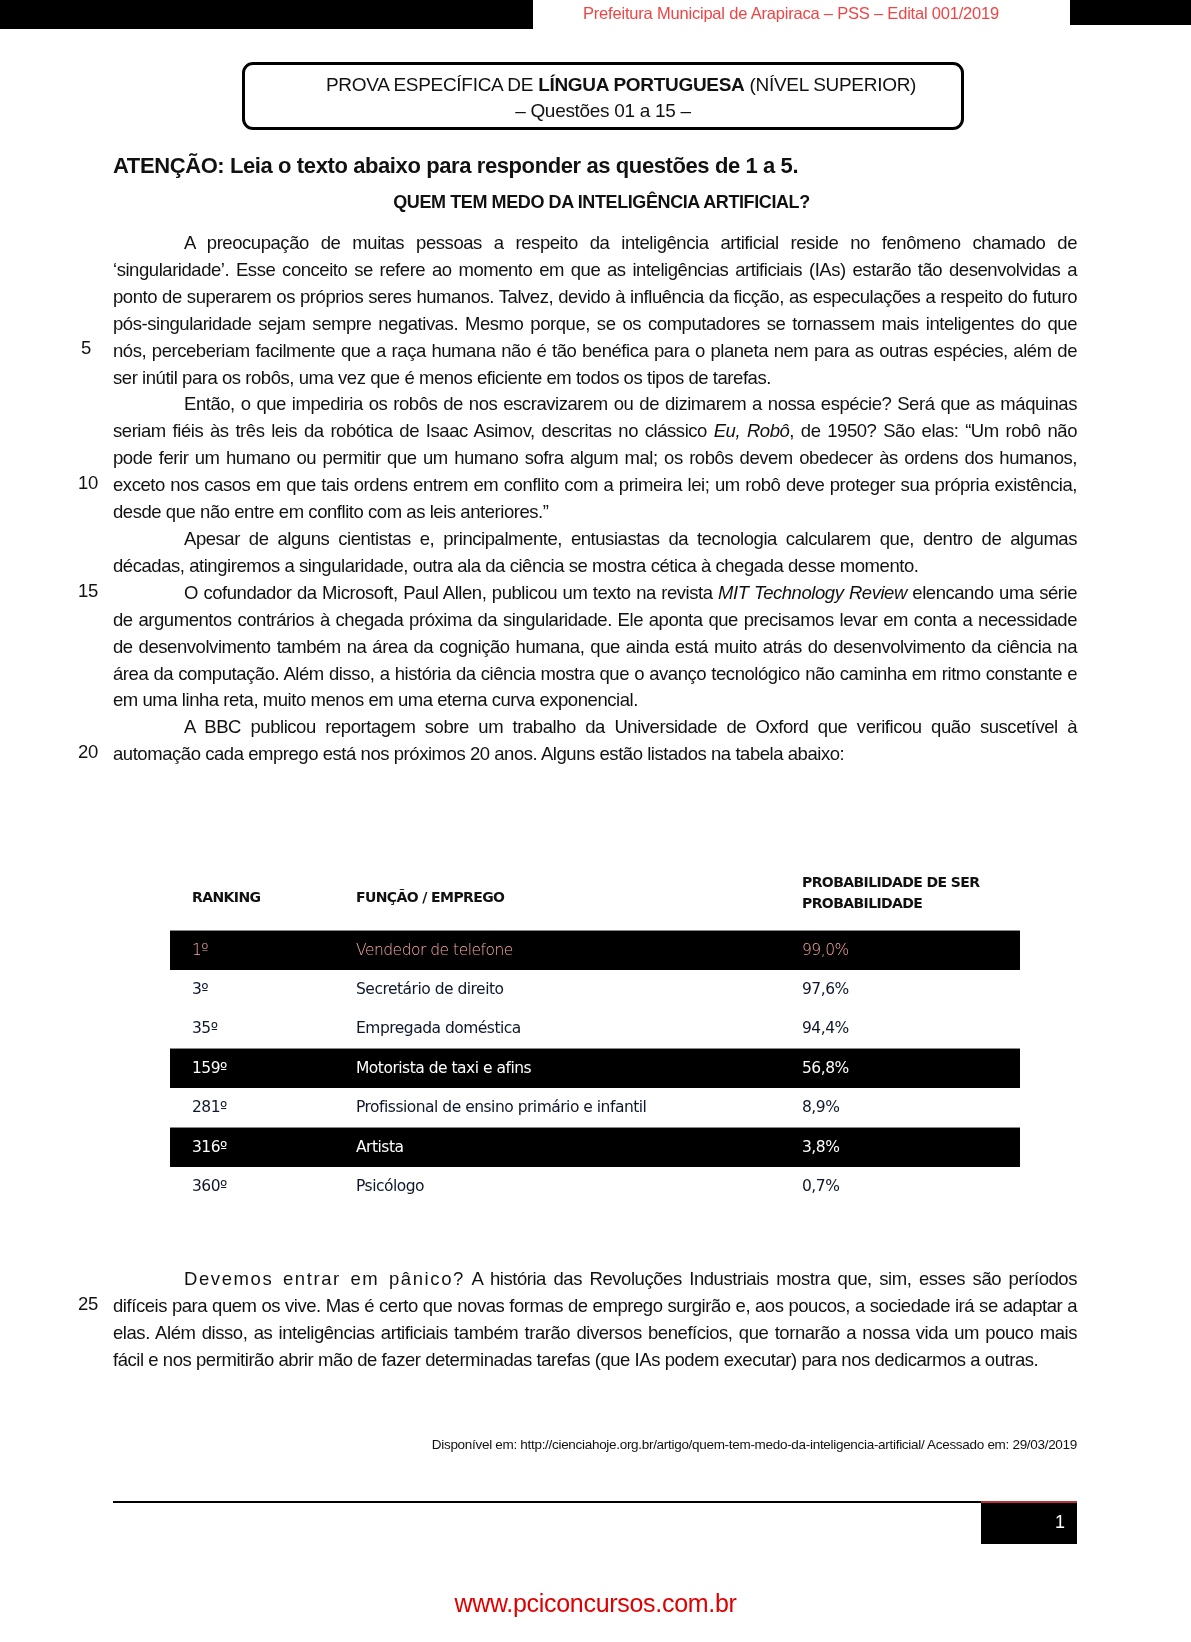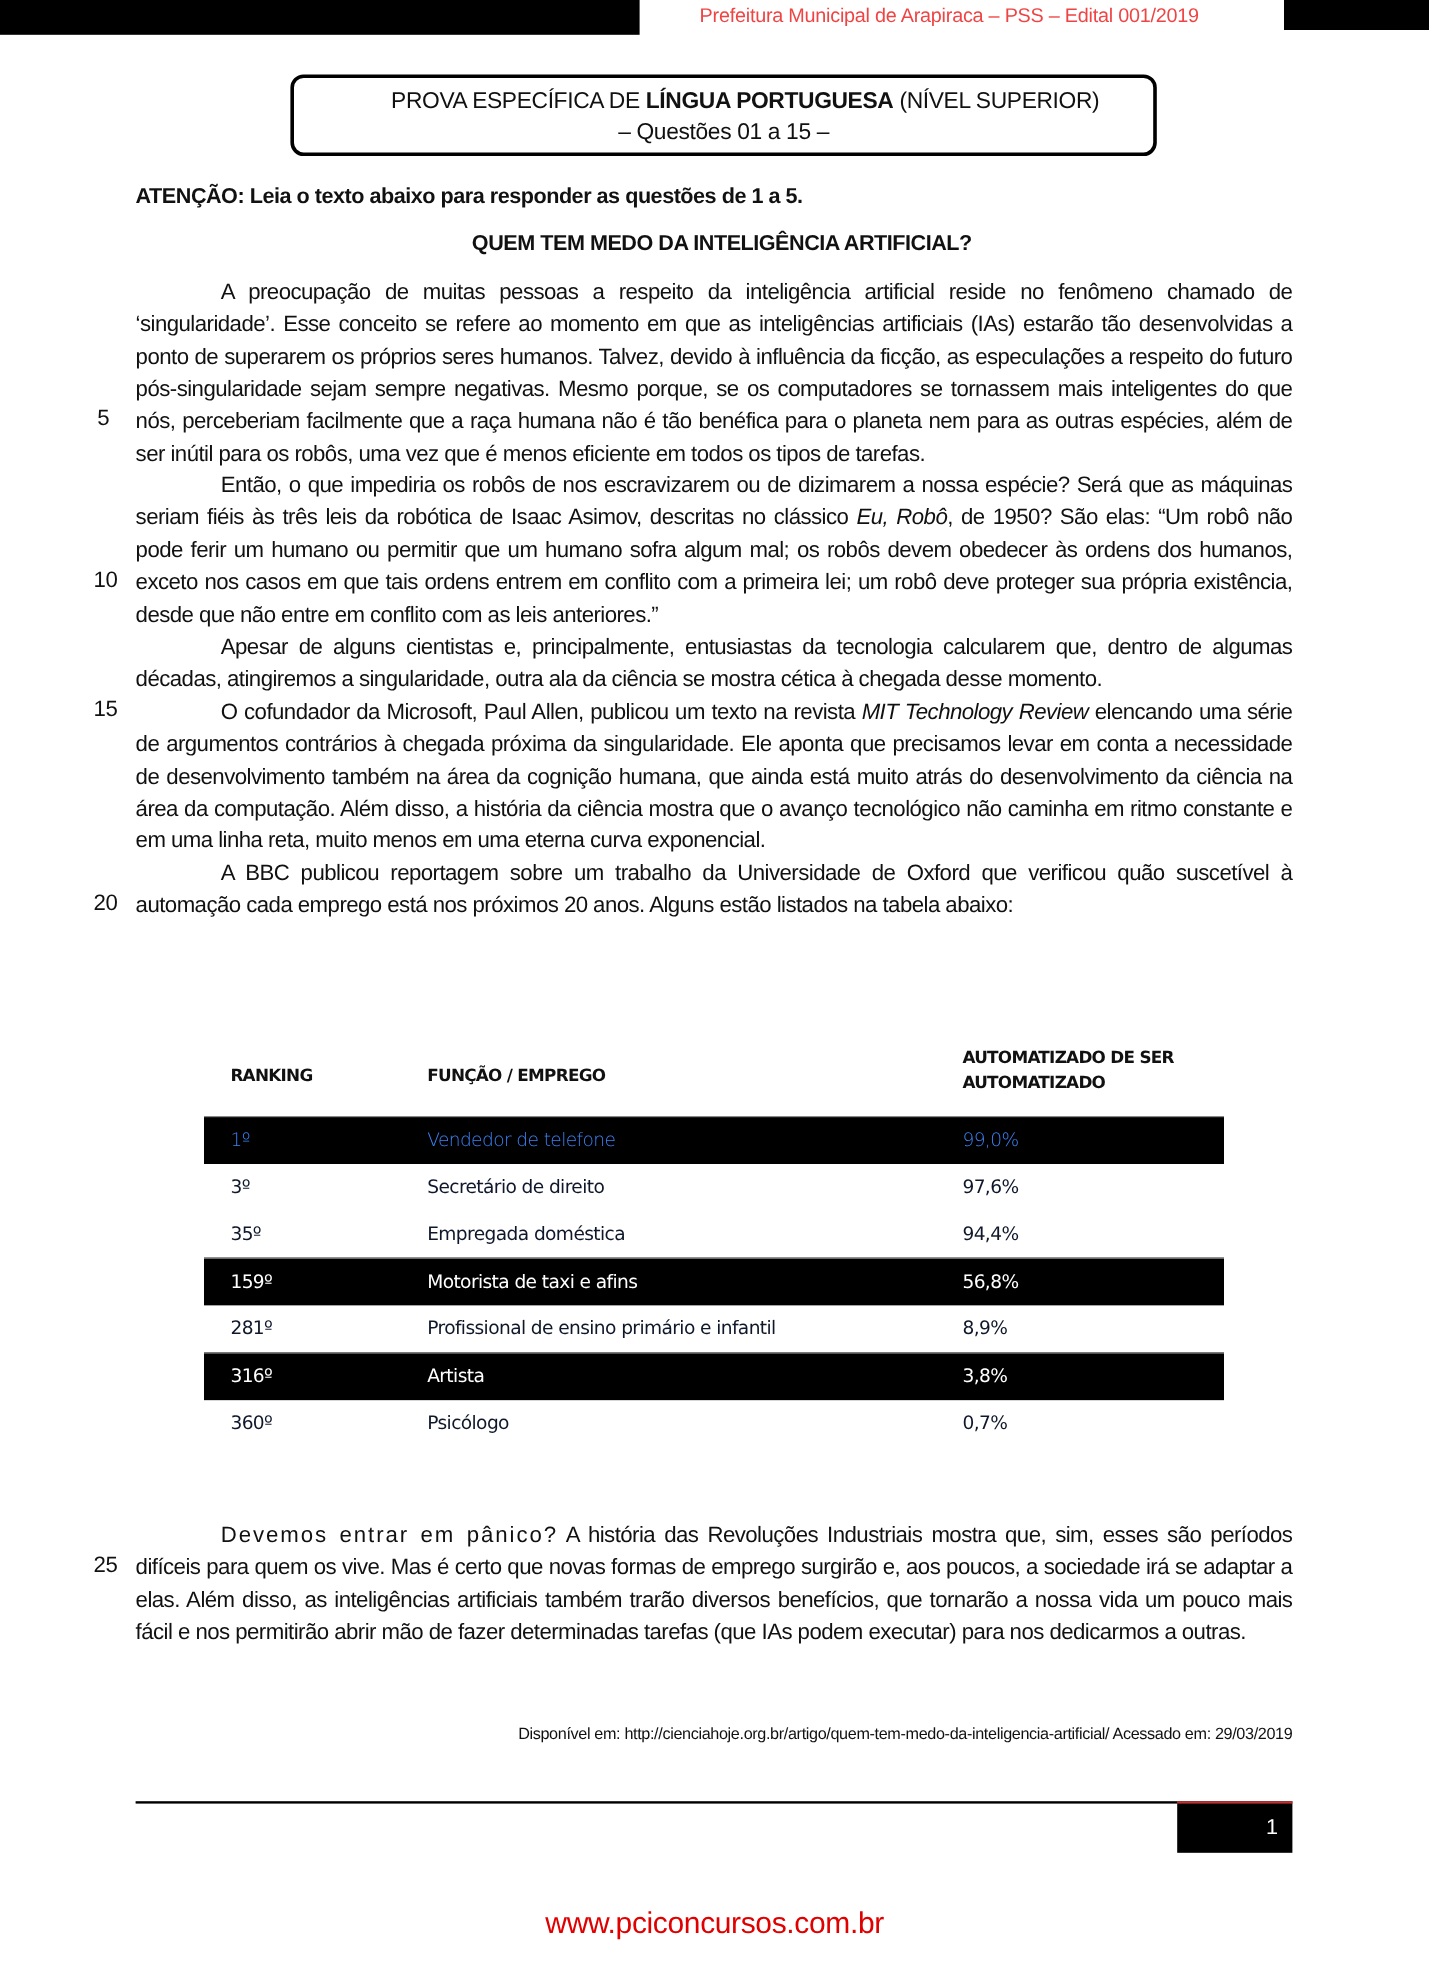--- a/index.html
+++ b/index.html
@@ -8,42 +8,42 @@
   .abs { position: absolute; }
   .bar-left { left: 0; top: 0; width: 533px; height: 29px; background: #000; }
   .bar-right { left: 1070px; top: 0; width: 121px; height: 25px; background: #000; }
   .header-text { left: 583px; top: 4px; font-size: 16.5px; color: #ef4444; white-space: nowrap; letter-spacing: -0.2px; }
 
   .title-box { left: 242px; top: 62px; width: 722px; height: 68px; border: 3.5px solid #000; border-radius: 11px; box-sizing: border-box; text-align: center; }
   .title-line1 { margin-top: 7px; font-size: 19px; line-height: 26px; letter-spacing: -0.3px; padding-left: 36px; }
   .title-line1 b { font-weight: bold; }
   .title-line2 { font-size: 19px; line-height: 26px; letter-spacing: -0.3px; }
 
-  .atencao { left: 113px; top: 153px; font-size: 18px; font-weight: bold; letter-spacing: -0.4px; white-space: nowrap; }
+  .atencao { left: 113px; top: 153px; font-size: 22px; font-weight: bold; letter-spacing: -0.4px; white-space: nowrap; }
   .article-title { left: 0; width: 1191px; top: 192px; text-align: center; font-size: 18px; font-weight: bold; letter-spacing: -0.4px; padding-left: 12px; box-sizing: border-box; }
 
   .text-block { left: 113px; width: 964px; font-size: 18.5px; line-height: 26.9px; letter-spacing: -0.45px; text-align: justify; }
   .text-block p { margin: 0; text-indent: 71px; }
   .lnum { position: absolute; left: 78px; font-size: 18.5px; letter-spacing: -0.4px; }
   .lnum.one { left: 81px; }
   .wide { letter-spacing: 1.6px; }
 
   .table { left: 170px; top: 870px; width: 850px; font-family: "DejaVu Sans", sans-serif; }
   .thead { position: relative; height: 60px; font-weight: bold; font-size: 14px; letter-spacing: -0.6px; }
   .thead .c1 { position: absolute; left: 22px; top: 19px; }
   .thead .c2 { position: absolute; left: 186px; top: 19px; }
   .thead .c3 { position: absolute; left: 632px; top: 2px; line-height: 21px; width: 220px; }
   .trow { position: relative; height: 39px; font-size: 15.5px; letter-spacing: -0.5px; }
   .trow.dark { background: #000; color: #fff; border-top: 1px solid #888; }
   .trow.light { background: #fff; color: #0f172a; }
   .trow span { position: absolute; top: 10px; }
   .trow .c1 { left: 22px; }
   .trow .c2 { left: 186px; }
   .trow .c3 { left: 632px; }
-  .trow.thin span { font-weight: 300; color: #3b82f6; }
+  .trow.thin span { font-weight: 300; color: #fca5a5; }
 
   .source { right: 114px; top: 1437px; font-size: 13.5px; letter-spacing: -0.3px; white-space: nowrap; }
   .footer-rule { left: 113px; top: 1501px; width: 868px; height: 2px; background: #000; }
   .page-num { left: 981px; top: 1501px; width: 96px; height: 43px; background: #000; border-top: 2px solid #b33; box-sizing: border-box; }
   .page-num span { position: absolute; right: 12px; top: 9px; color: #fff; font-size: 18px; }
   .watermark { left: 0; width: 1191px; top: 1589px; text-align: center; font-size: 25px; color: #e00000; letter-spacing: -0.3px; }
 </style>
 </head>
 <body>
 
@@ -71,21 +71,21 @@
   <p><span>Então, o que impediria os robôs de nos escravizarem ou de dizimarem a nossa espécie? Será que as máquinas seriam fiéis às três leis da robótica de Isaac Asimov, descritas no clássico </span><i>Eu, Robô</i><span>, de 1950? São elas: “Um robô não pode ferir um humano ou permitir que um humano sofra algum mal; os robôs devem obedecer às ordens dos humanos, exceto nos casos em que tais ordens entrem em conflito com a primeira lei; um robô deve proteger sua própria existência, desde que não entre em conflito com as leis anteriores.”</span></p>
   <p>Apesar de alguns cientistas e, principalmente, entusiastas da tecnologia calcularem que, dentro de algumas décadas, atingiremos a singularidade, outra ala da ciência se mostra cética à chegada desse momento.</p>
   <p><span>O cofundador da Microsoft, Paul Allen, publicou um texto na revista </span><i>MIT Technology Review</i><span> elencando uma série de argumentos contrários à chegada próxima da singularidade. Ele aponta que precisamos levar em conta a necessidade de desenvolvimento também na área da cognição humana, que ainda está muito atrás do desenvolvimento da ciência na área da computação. Além disso, a história da ciência mostra que o avanço tecnológico não caminha em ritmo constante e em uma linha reta, muito menos em uma eterna curva exponencial.</span></p>
   <p>A BBC publicou reportagem sobre um trabalho da Universidade de Oxford que verificou quão suscetível à automação cada emprego está nos próximos 20 anos. Alguns estão listados na tabela abaixo:</p>
 </div>
 
 <div class="abs table">
   <div class="thead">
     <span class="c1">RANKING</span>
     <span class="c2">FUNÇÃO / EMPREGO</span>
-    <span class="c3">AUTOMATIZADO DE SER AUTOMATIZADO</span>
+    <span class="c3">PROBABILIDADE DE SER PROBABILIDADE</span>
   </div>
   <div class="trow dark thin">
     <span class="c1">1º</span>
     <span class="c2">Vendedor de telefone</span>
     <span class="c3">99,0%</span>
   </div>
   <div class="trow light">
     <span class="c1">3º</span>
     <span class="c2">Secretário de direito</span>
     <span class="c3">97,6%</span>

